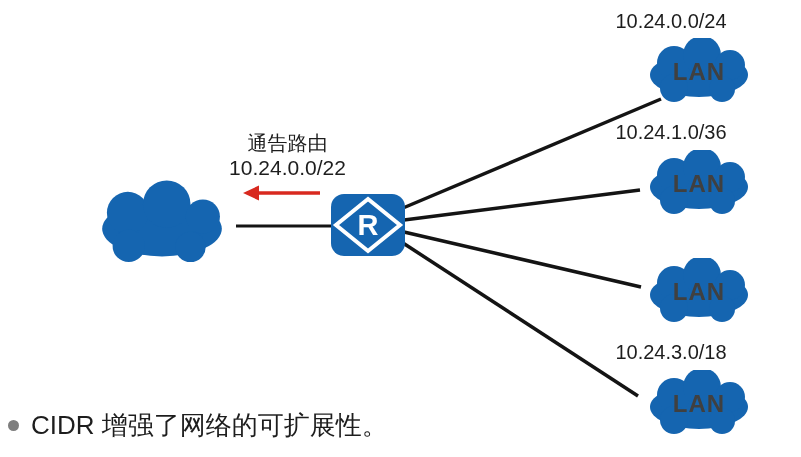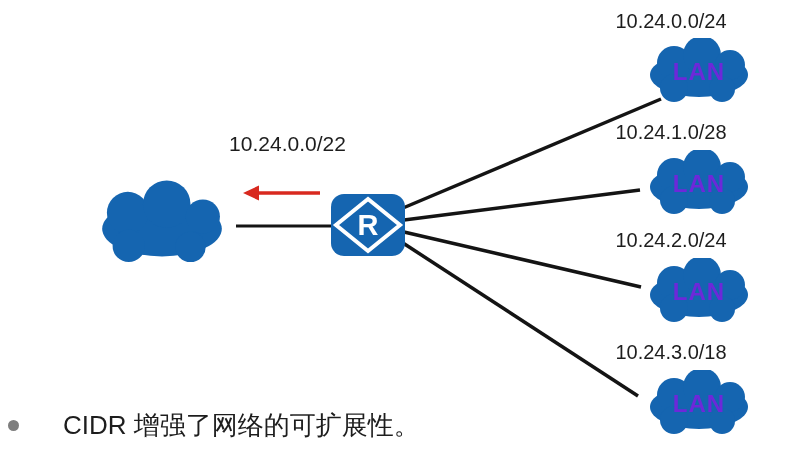--- a/index.html
+++ b/index.html
@@ -29,21 +29,21 @@
   }
   .cloud {
     position: absolute;
     display: flex;
     align-items: center;
     justify-content: center;
   }
   .cloud svg { position: absolute; left: 0; top: 0; width: 100%; height: 100%; }
   .cloud-label {
     position: relative;
-    color: #6d28d9;
+    color: #404040;
     font-weight: bold;
     letter-spacing: 1px;
     z-index: 2;
   }
   .internet { left: 86px; top: 180px; width: 152px; height: 92px; }
   .internet .cloud-label { font-size: 29px; letter-spacing: 0; }
   .lan { left: 636px; width: 126px; height: 68px; }
   .lan .cloud-label { font-size: 24px; }
   .lan-0 { top: 38px; }
   .lan-1 { top: 150px; }
@@ -75,21 +75,20 @@
     color: var(--text-dark);
     line-height: 1.18;
   }
   .announce-line1 { font-size: 20px; }
   .announce-line2 { font-size: 21px; }
   .bullet-row {
     position: absolute;
     left: 8px; top: 408px;
     display: flex;
     align-items: center;
-    gap: 32px;
   }
   .bullet-dot {
     width: 11px; height: 11px;
     border-radius: 50%;
     background: var(--bullet-gray);
     margin-right: 12px;
     flex: 0 0 auto;
   }
   .bullet-text {
     font-size: 26px;
@@ -108,20 +107,21 @@
     <line x1="404" y1="220" x2="640" y2="190" stroke="var(--line-black)" stroke-width="3.5"></line>
     <line x1="404" y1="232" x2="641" y2="287" stroke="var(--line-black)" stroke-width="3.5"></line>
     <line x1="403" y1="243" x2="638" y2="396" stroke="var(--line-black)" stroke-width="3.5"></line>
     <g>
       <line x1="320" y1="193" x2="255" y2="193" stroke="var(--arrow-red)" stroke-width="3.5"></line>
       <polygon points="243,193 259,185.5 259,200.5" fill="var(--arrow-red)"></polygon>
     </g>
   </svg>
 
   <div class="announce">
+    <div class="announce-line1">通告路由</div>
     <div class="announce-line2">10.24.0.0/22</div>
   </div>
 
   <div class="cloud internet">
     <svg viewBox="0 0 160 94" xmlns="http://www.w3.org/2000/svg">
       <g fill="var(--cloud-blue)">
         <ellipse cx="80" cy="50" rx="63" ry="29"></ellipse>
         <circle cx="44" cy="33" r="22"></circle>
         <circle cx="85" cy="24" r="25"></circle>
         <circle cx="123" cy="37" r="18"></circle>
@@ -133,22 +133,21 @@
 
   <div class="router">
     <svg viewBox="0 0 76 64" width="76" height="64" xmlns="http://www.w3.org/2000/svg">
       <rect x="1" y="1" width="74" height="62" rx="13" fill="var(--router-blue)"></rect>
       <polygon points="38,6 70,32 38,58 6,32" fill="none" stroke="#ffffff" stroke-width="4"></polygon>
       <text x="38" y="42" text-anchor="middle" fill="#ffffff" font-family="Liberation Sans, DejaVu Sans, sans-serif" font-size="29" font-weight="bold">R</text>
     </svg>
   </div>
 
   <div class="subnet-label subnet-label-0">10.24.0.0/24</div>
-  <div class="subnet-label subnet-label-1">10.24.1.0/28</div>
-  <div class="subnet-label subnet-label-2">10.24.2.0/24</div>
+  <div class="subnet-label subnet-label-1">10.24.1.0/36</div>
   <div class="subnet-label subnet-label-3">10.24.3.0/18</div>
 
   <div class="cloud lan lan-0">
     <svg viewBox="0 0 126 68" xmlns="http://www.w3.org/2000/svg">
       <g fill="var(--cloud-blue)">
         <ellipse cx="63" cy="37" rx="49" ry="22"></ellipse>
         <circle cx="38" cy="25" r="17"></circle>
         <circle cx="66" cy="17" r="19"></circle>
         <circle cx="94" cy="27" r="15"></circle>
         <circle cx="38" cy="50" r="14"></circle>

